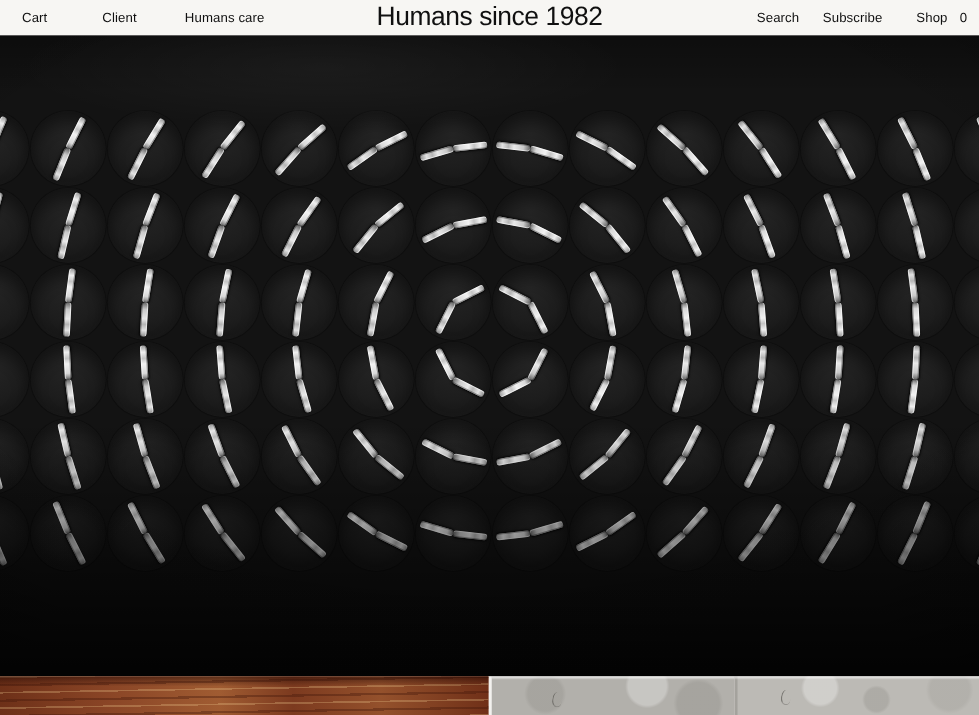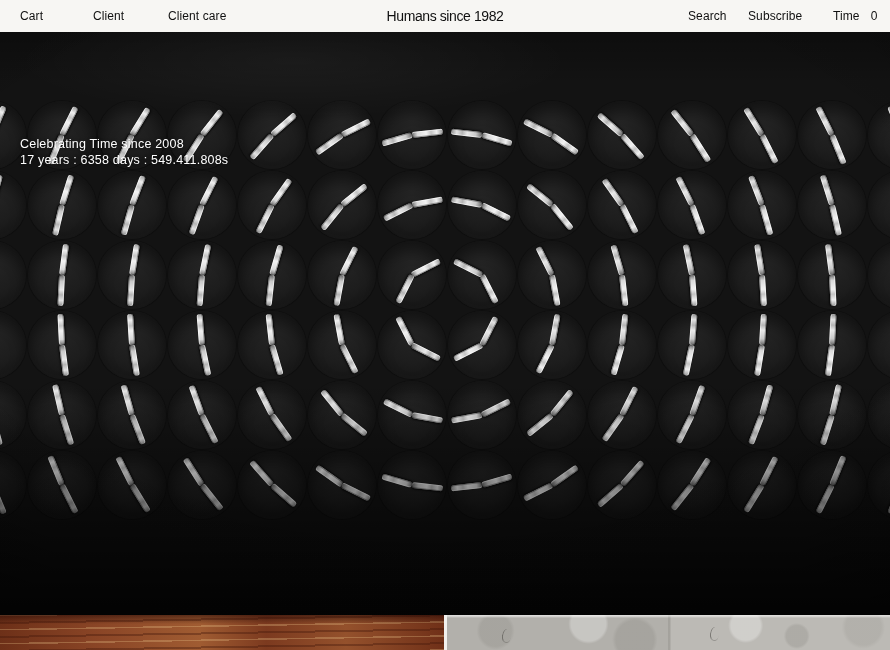--- a/index.html
+++ b/index.html
@@ -14,21 +14,21 @@
     background:#f7f6f3;z-index:30;
   }
   .site-header a{color:#101010;text-decoration:none;}
   .nav-item{
     position:absolute;top:0;height:32px;display:flex;align-items:center;
     font-size:12px;letter-spacing:0.1px;color:#101010;cursor:pointer;white-space:nowrap;
   }
   .brand{
     position:absolute;left:50%;top:0;transform:translateX(-50%);
     height:32px;display:flex;align-items:center;
-    font-size:14px;font-weight:500;letter-spacing:-0.4px;color:#0c0c0c;cursor:pointer;
+    font-size:24px;font-weight:500;letter-spacing:-0.4px;color:#0c0c0c;cursor:pointer;
     white-space:nowrap;
   }
   .cart-count{margin-left:11px;}
   
   .hero{
     position:absolute;left:0;top:32px;width:890px;height:583px;
     background:#131313;overflow:hidden;z-index:10;
   }
   .clock-grid{position:absolute;inset:0;}
   .clock{
@@ -100,28 +100,28 @@
   }
   .tile-concrete-a .mark{left:55px;top:14px;}
   .tile-concrete-b .mark{left:42px;top:12px;}
 </style>
 </head>
 <body>
 
 <header class="site-header">
   <a class="nav-item" style="left:20px">Cart</a>
   <a class="nav-item" style="left:93px">Client</a>
-  <a class="nav-item" style="left:168px">Client care</a>
+  <a class="nav-item" style="left:168px">Humans care</a>
 
   <a class="brand">Humans since 1982</a>
 
   <a class="nav-item" style="left:688px">Search</a>
   <a class="nav-item" style="left:748px">Subscribe</a>
   <a class="nav-item" style="left:833px">
-    <span>Time</span>
+    <span>Shop</span>
     <span class="cart-count">0</span>
   </a>
 </header>
 
 <section class="hero">
   <div class="clock-grid">
       <div class="clock" style="left: -42px; top: 69px; width: 68px; height: 68px;">
         <div class="hand a" style="width: 31px; height: 6px; transform: rotate(-67.1404deg);"></div>
       </div>
       <div class="clock" style="left: 28px; top: 69px; width: 68px; height: 68px;">
@@ -428,24 +428,20 @@
       </div>
       <div class="clock" style="left: 798px; top: 419px; width: 68px; height: 68px;">
         <div class="hand a" style="width: 31px; height: 6px; transform: rotate(116.544deg);"></div>
         <div class="hand b" style="width: 31px; height: 6px; transform: rotate(-67.6565deg);"></div>
       </div>
       <div class="clock" style="left: 868px; top: 419px; width: 68px; height: 68px;">
         <div class="hand a" style="width: 31px; height: 6px; transform: rotate(112.86deg);"></div>
       </div>
     </div>
   <div class="vignette"></div>
-  <div class="hero-caption">
-    <div>Celebrating Time since 2008</div>
-    <div>17 years : 6358 days : 549.411.808s</div>
-  </div>
 </section>
 
 <div class="gallery-strip">
   <a class="tile tile-wood"></a>
   <div class="tile-gap"></div>
   <a class="tile tile-concrete-a">
       <span class="mark"></span>
     </a>
   <a class="tile tile-concrete-b">
       <span class="mark"></span>

